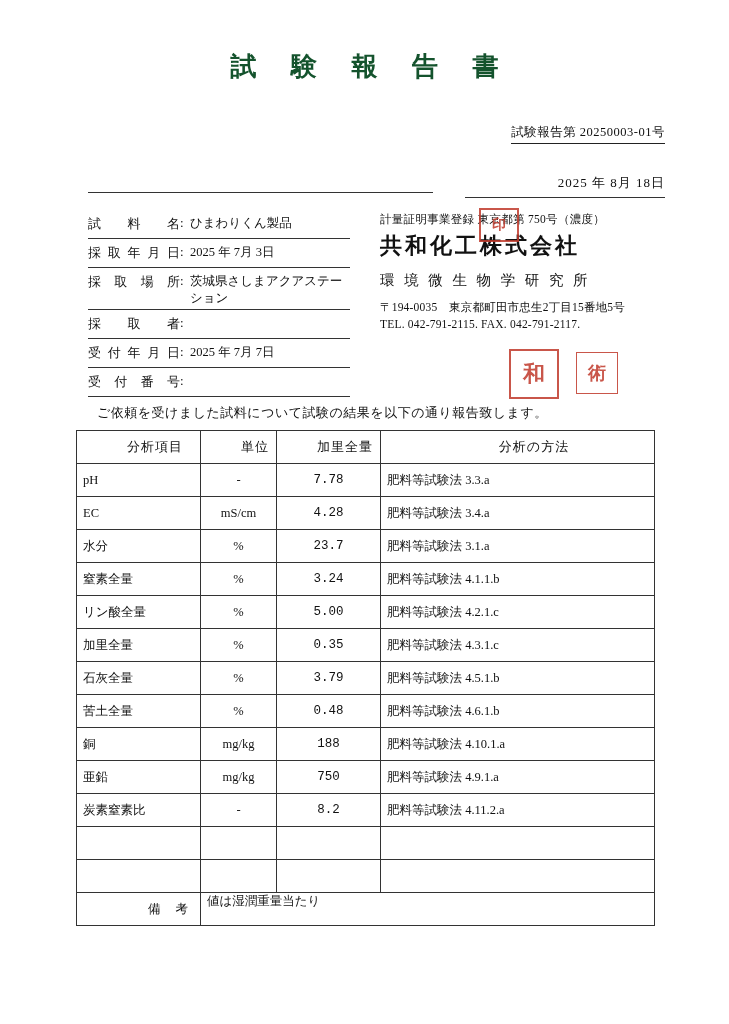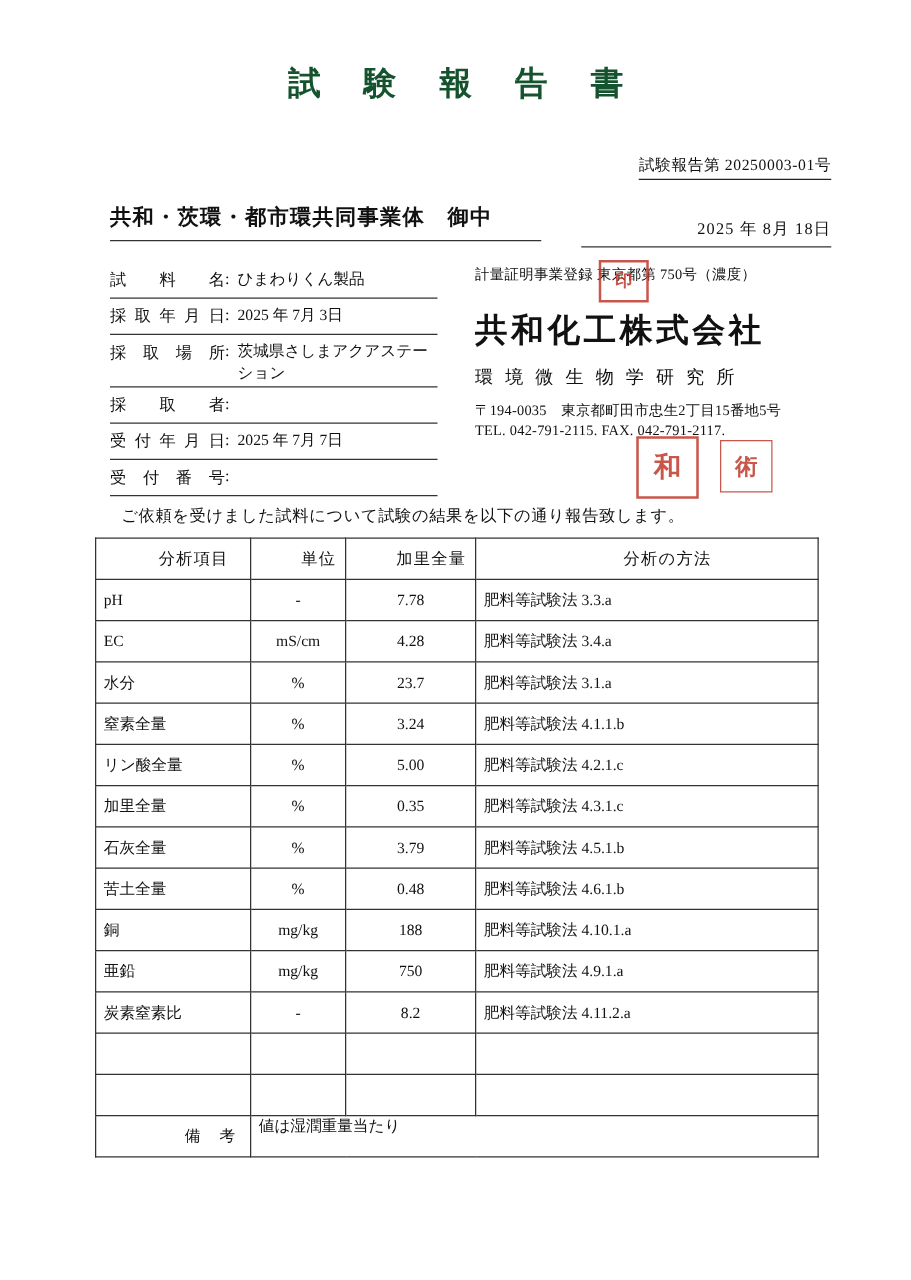--- a/index.html
+++ b/index.html
@@ -125,24 +125,24 @@
     left: 380px;
     width: 290px;
     text-align: left;
   }
   .reg-line {
     font-size: 11.5px;
     letter-spacing: 0.3px;
     white-space: nowrap;
   }
   .company-name {
-    font-size: 26px;
+    font-size: 22px;
     font-weight: bold;
     letter-spacing: 3px;
-    margin-top: 20px;
+    margin-top: 4px;
     white-space: nowrap;
   }
   .lab-name {
     font-size: 14.5px;
     letter-spacing: 3px;
     margin-top: 10px;
     white-space: nowrap;
   }
   .addr-line {
     font-size: 11.5px;
@@ -226,21 +226,21 @@
     font-size: 13px;
     padding-left: 39px;
   }
   col.c-item   { width: 124px; }
   col.c-unit   { width: 76px; }
   col.c-value  { width: 104px; }
   col.c-method { width: 274px; }
 
   td.item   { text-align: left; padding-left: 12px; }
   td.unit   { text-align: center; }
-  td.value  { text-align: center; font-family: Liberation Serif, serif; }
+  td.value  { text-align: center; font-family: Liberation Mono, monospace; }
   td.method { text-align: left; padding-left: 12px; }
 
   tr.empty td { height: 32px; }
 
   td.remarks-label {
     text-align: right;
     letter-spacing: 6px;
     vertical-align: middle;
   }
   td.remarks-value {
@@ -254,23 +254,20 @@
 </style>
 </head>
 <body>
 
 <div class="page">
 
   <div class="doc-title">試 験 報 告 書</div>
 
   <div class="report-no">試験報告第 20250003-01号</div>
 
-  <div class="addressee">
-    <span>共和・茨環・都市環共同事業体</span><span class="honor">御中</span>
-  </div>
   <div class="addressee-rule"></div>
 
   <div class="issue-date">2025 年  8月  18日</div>
   <div class="issue-date-rule"></div>
 
   <div class="sample-block">
     <div class="sample-row">
       <div class="sample-label">試料名</div>
       <div class="sample-colon">:</div>
       <div class="sample-value">ひまわりくん製品</div>

